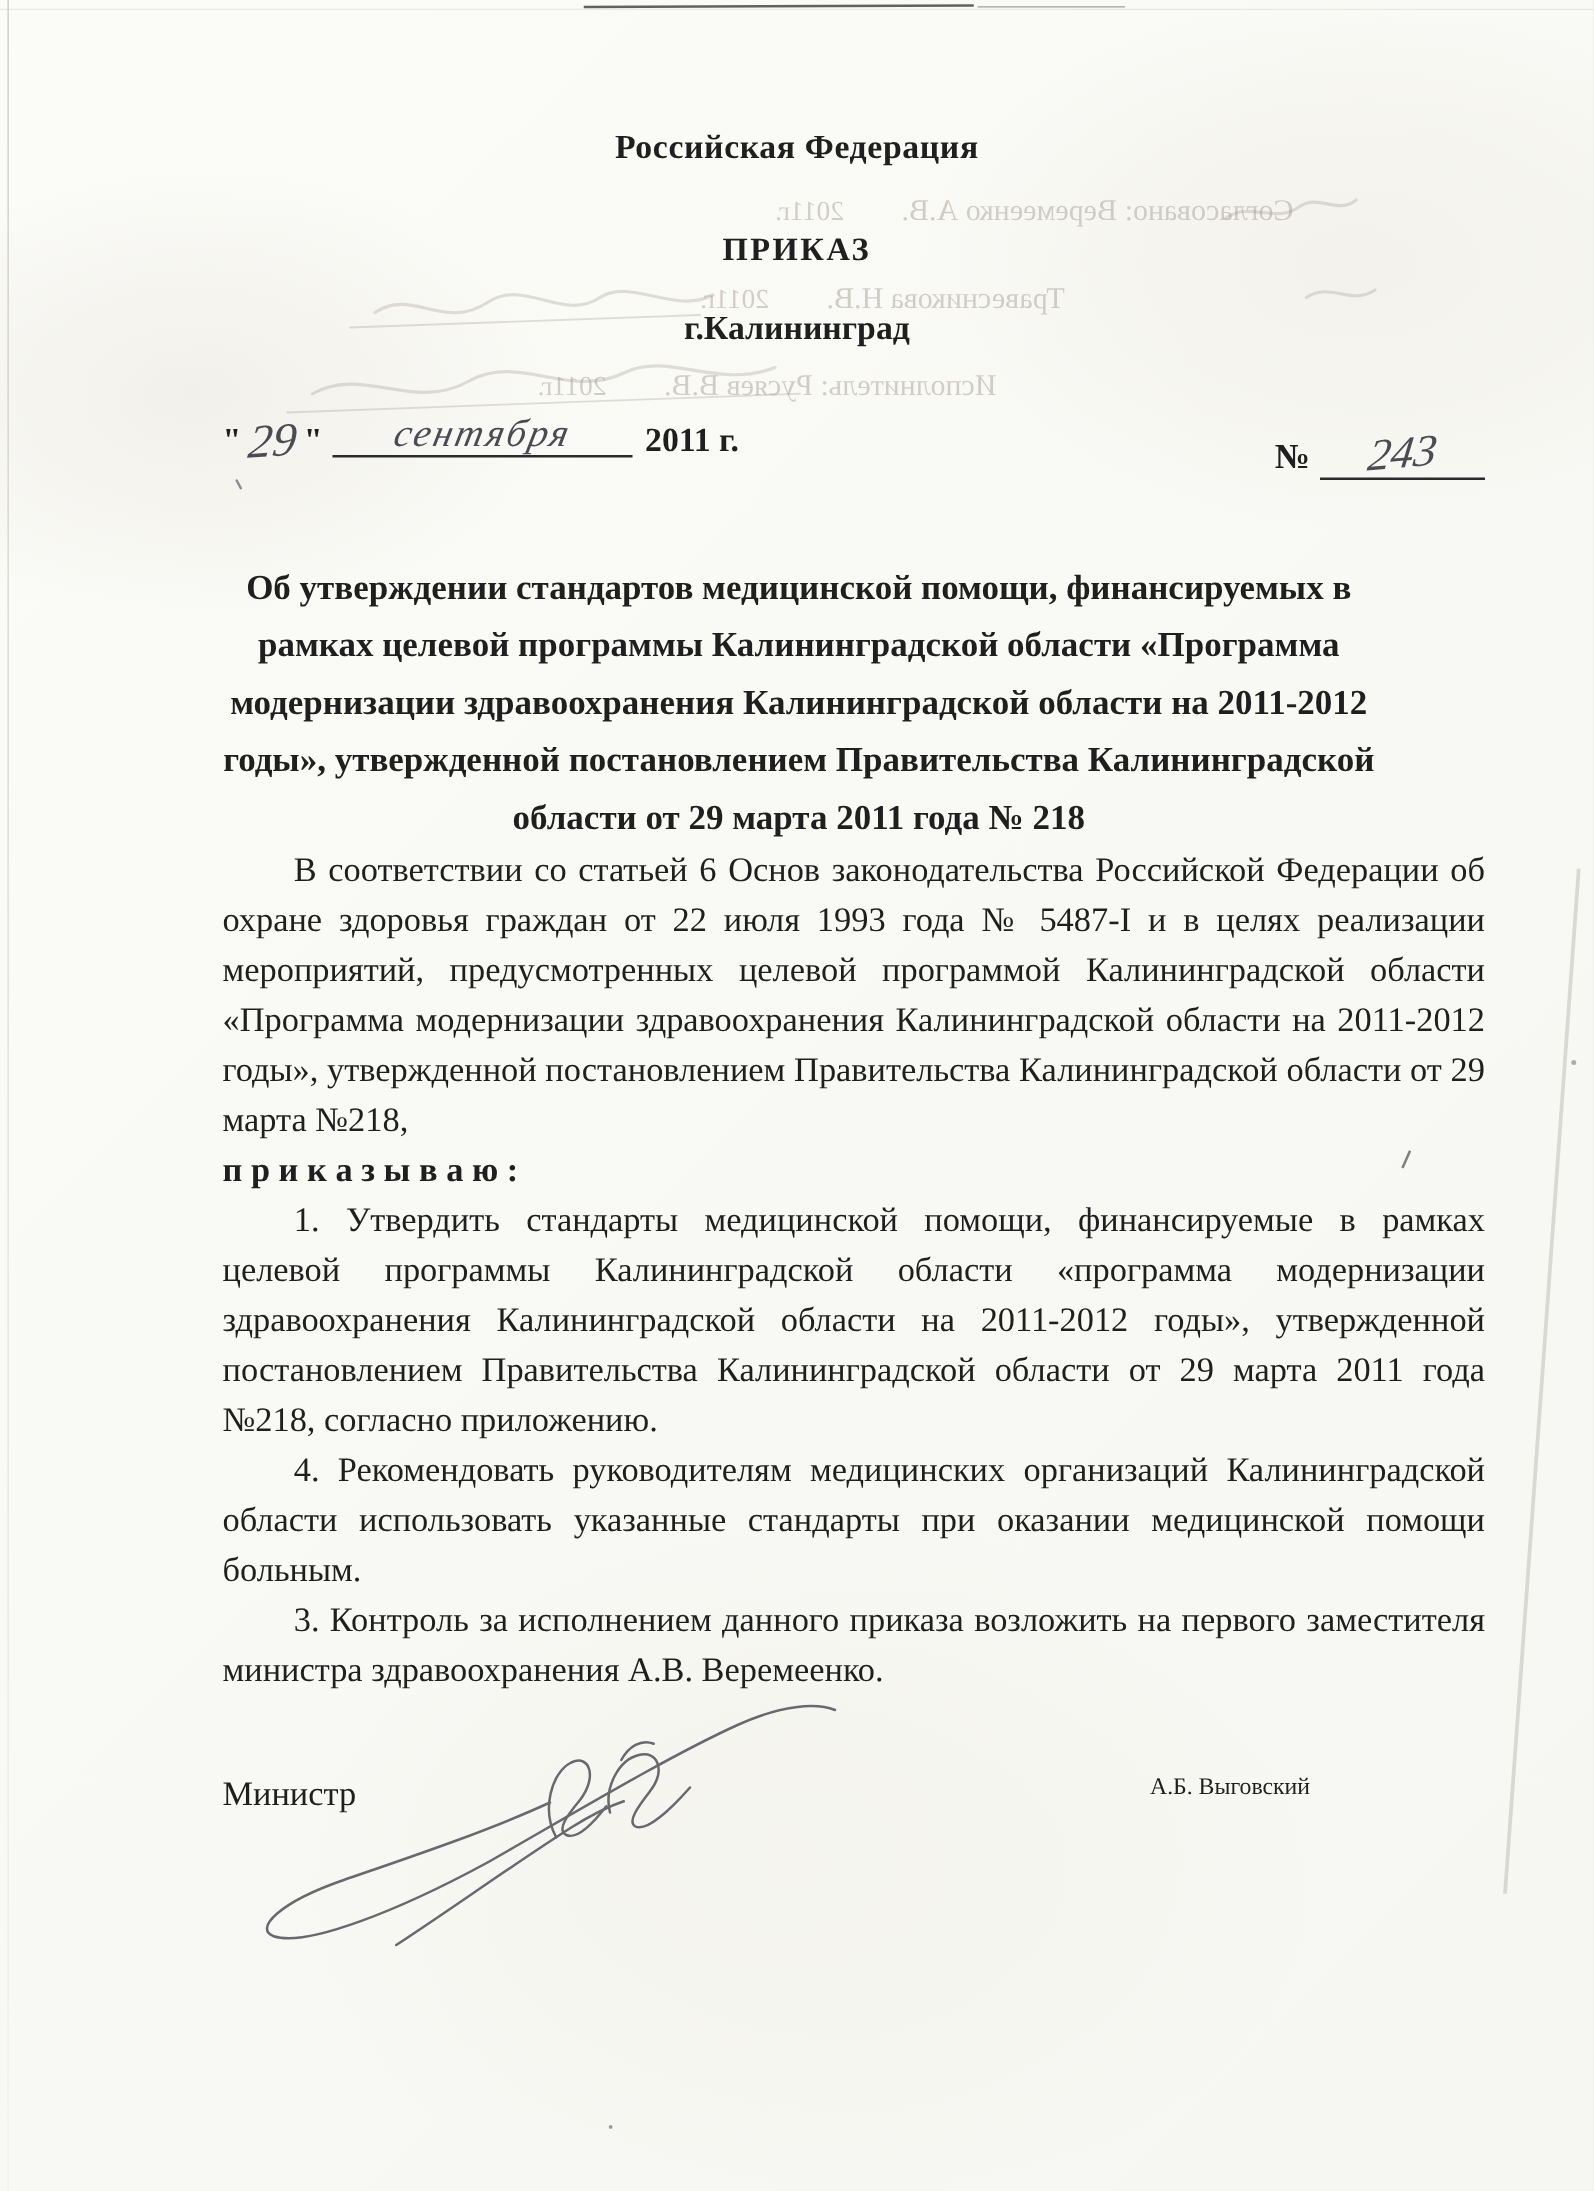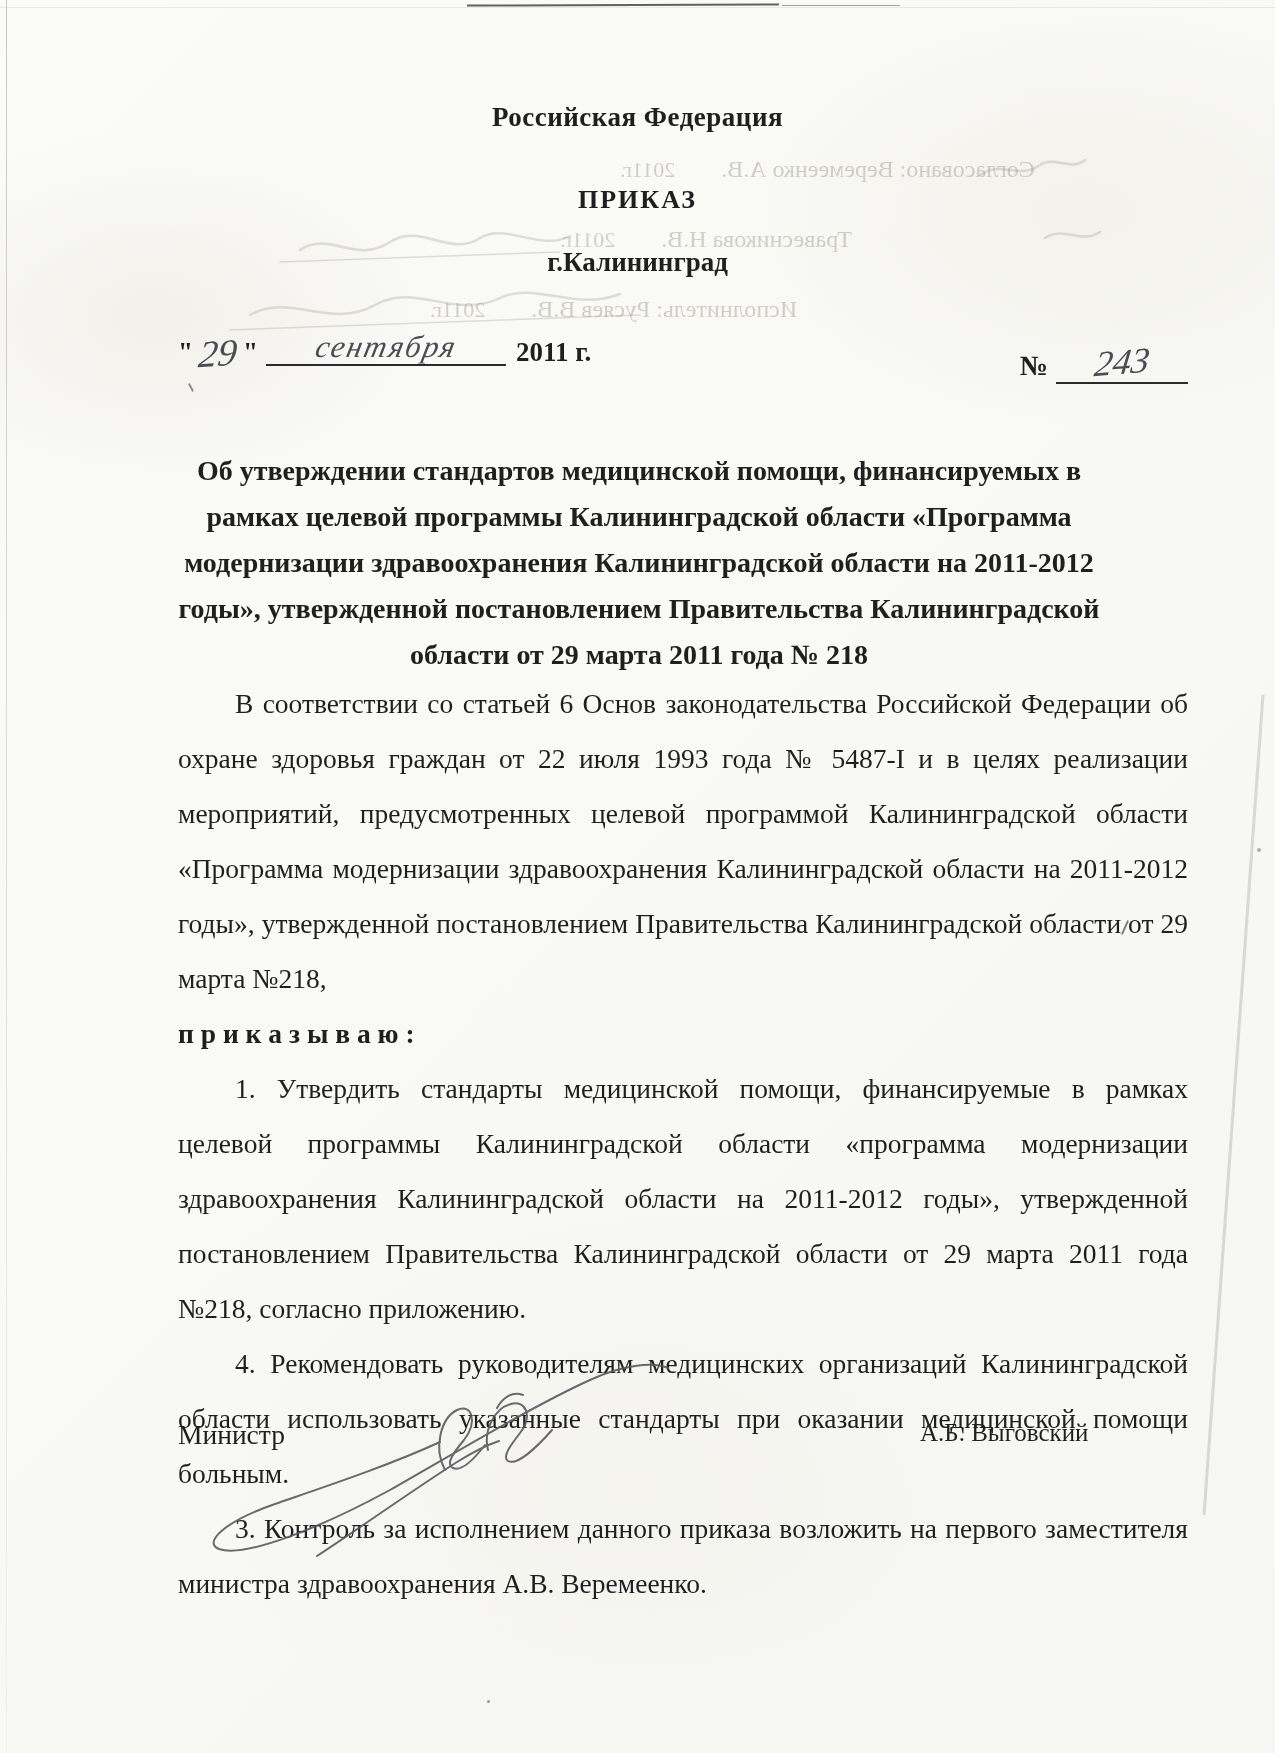--- a/index.html
+++ b/index.html
@@ -35,25 +35,25 @@
   .dl-no{font-size:28px;font-weight:bold;padding-bottom:2px;}
   .dl-no-line{display:inline-block;width:132px;border-bottom:2px solid #2b2b2b;text-align:center;margin-left:8px;}
   .dl-number{font-size:36px;transform:skewX(-12deg) rotate(-5deg);display:inline-block;line-height:1;padding-bottom:2px;}
   
   .title{
     position:absolute;top:448px;left:150px;width:978px;
     font-size:28px;font-weight:bold;line-height:46px;text-align:center;
   }
   
   .bodytext{position:absolute;top:676px;left:178px;width:1010px;}
-  .bodytext p{margin:0;font-size:27.5px;line-height:55px;text-align:justify;text-indent:57px;}
+  .bodytext p{margin:0;font-size:27.5px;line-height:40px;text-align:justify;text-indent:57px;}
   .bodytext p.decree{text-indent:0;font-weight:bold;text-align:left;}
   
   .sig-position{position:absolute;left:178px;top:1419px;font-size:27.5px;}
-  .sig-name{position:absolute;left:920px;top:1419px;font-size:25px;}
+  .sig-name{position:absolute;left:920px;top:1419px;font-size:19px;}
   .sig-svg{position:absolute;left:205px;top:1350px;}
   
   .bleed{position:absolute;transform:scaleX(-1);color:#a09a8e;opacity:.45;font-size:24px;white-space:nowrap;}
   .bleed .b-date{margin-left:40px;font-size:22px;}
   .bleed-squiggles{position:absolute;left:0;top:0;}
   
   .art{position:absolute;}
   .top-line-a{left:467px;top:4px;width:312px;height:2px;background:#2e2e2e;opacity:.75;transform:rotate(-.2deg);}
   .top-line-b{left:782px;top:5px;width:118px;height:1px;background:#4a4a4a;opacity:.5;}
   .edge-left{left:6px;top:0;width:1px;height:100%;background:linear-gradient(#c9c7c1,rgba(201,199,193,.15));}

